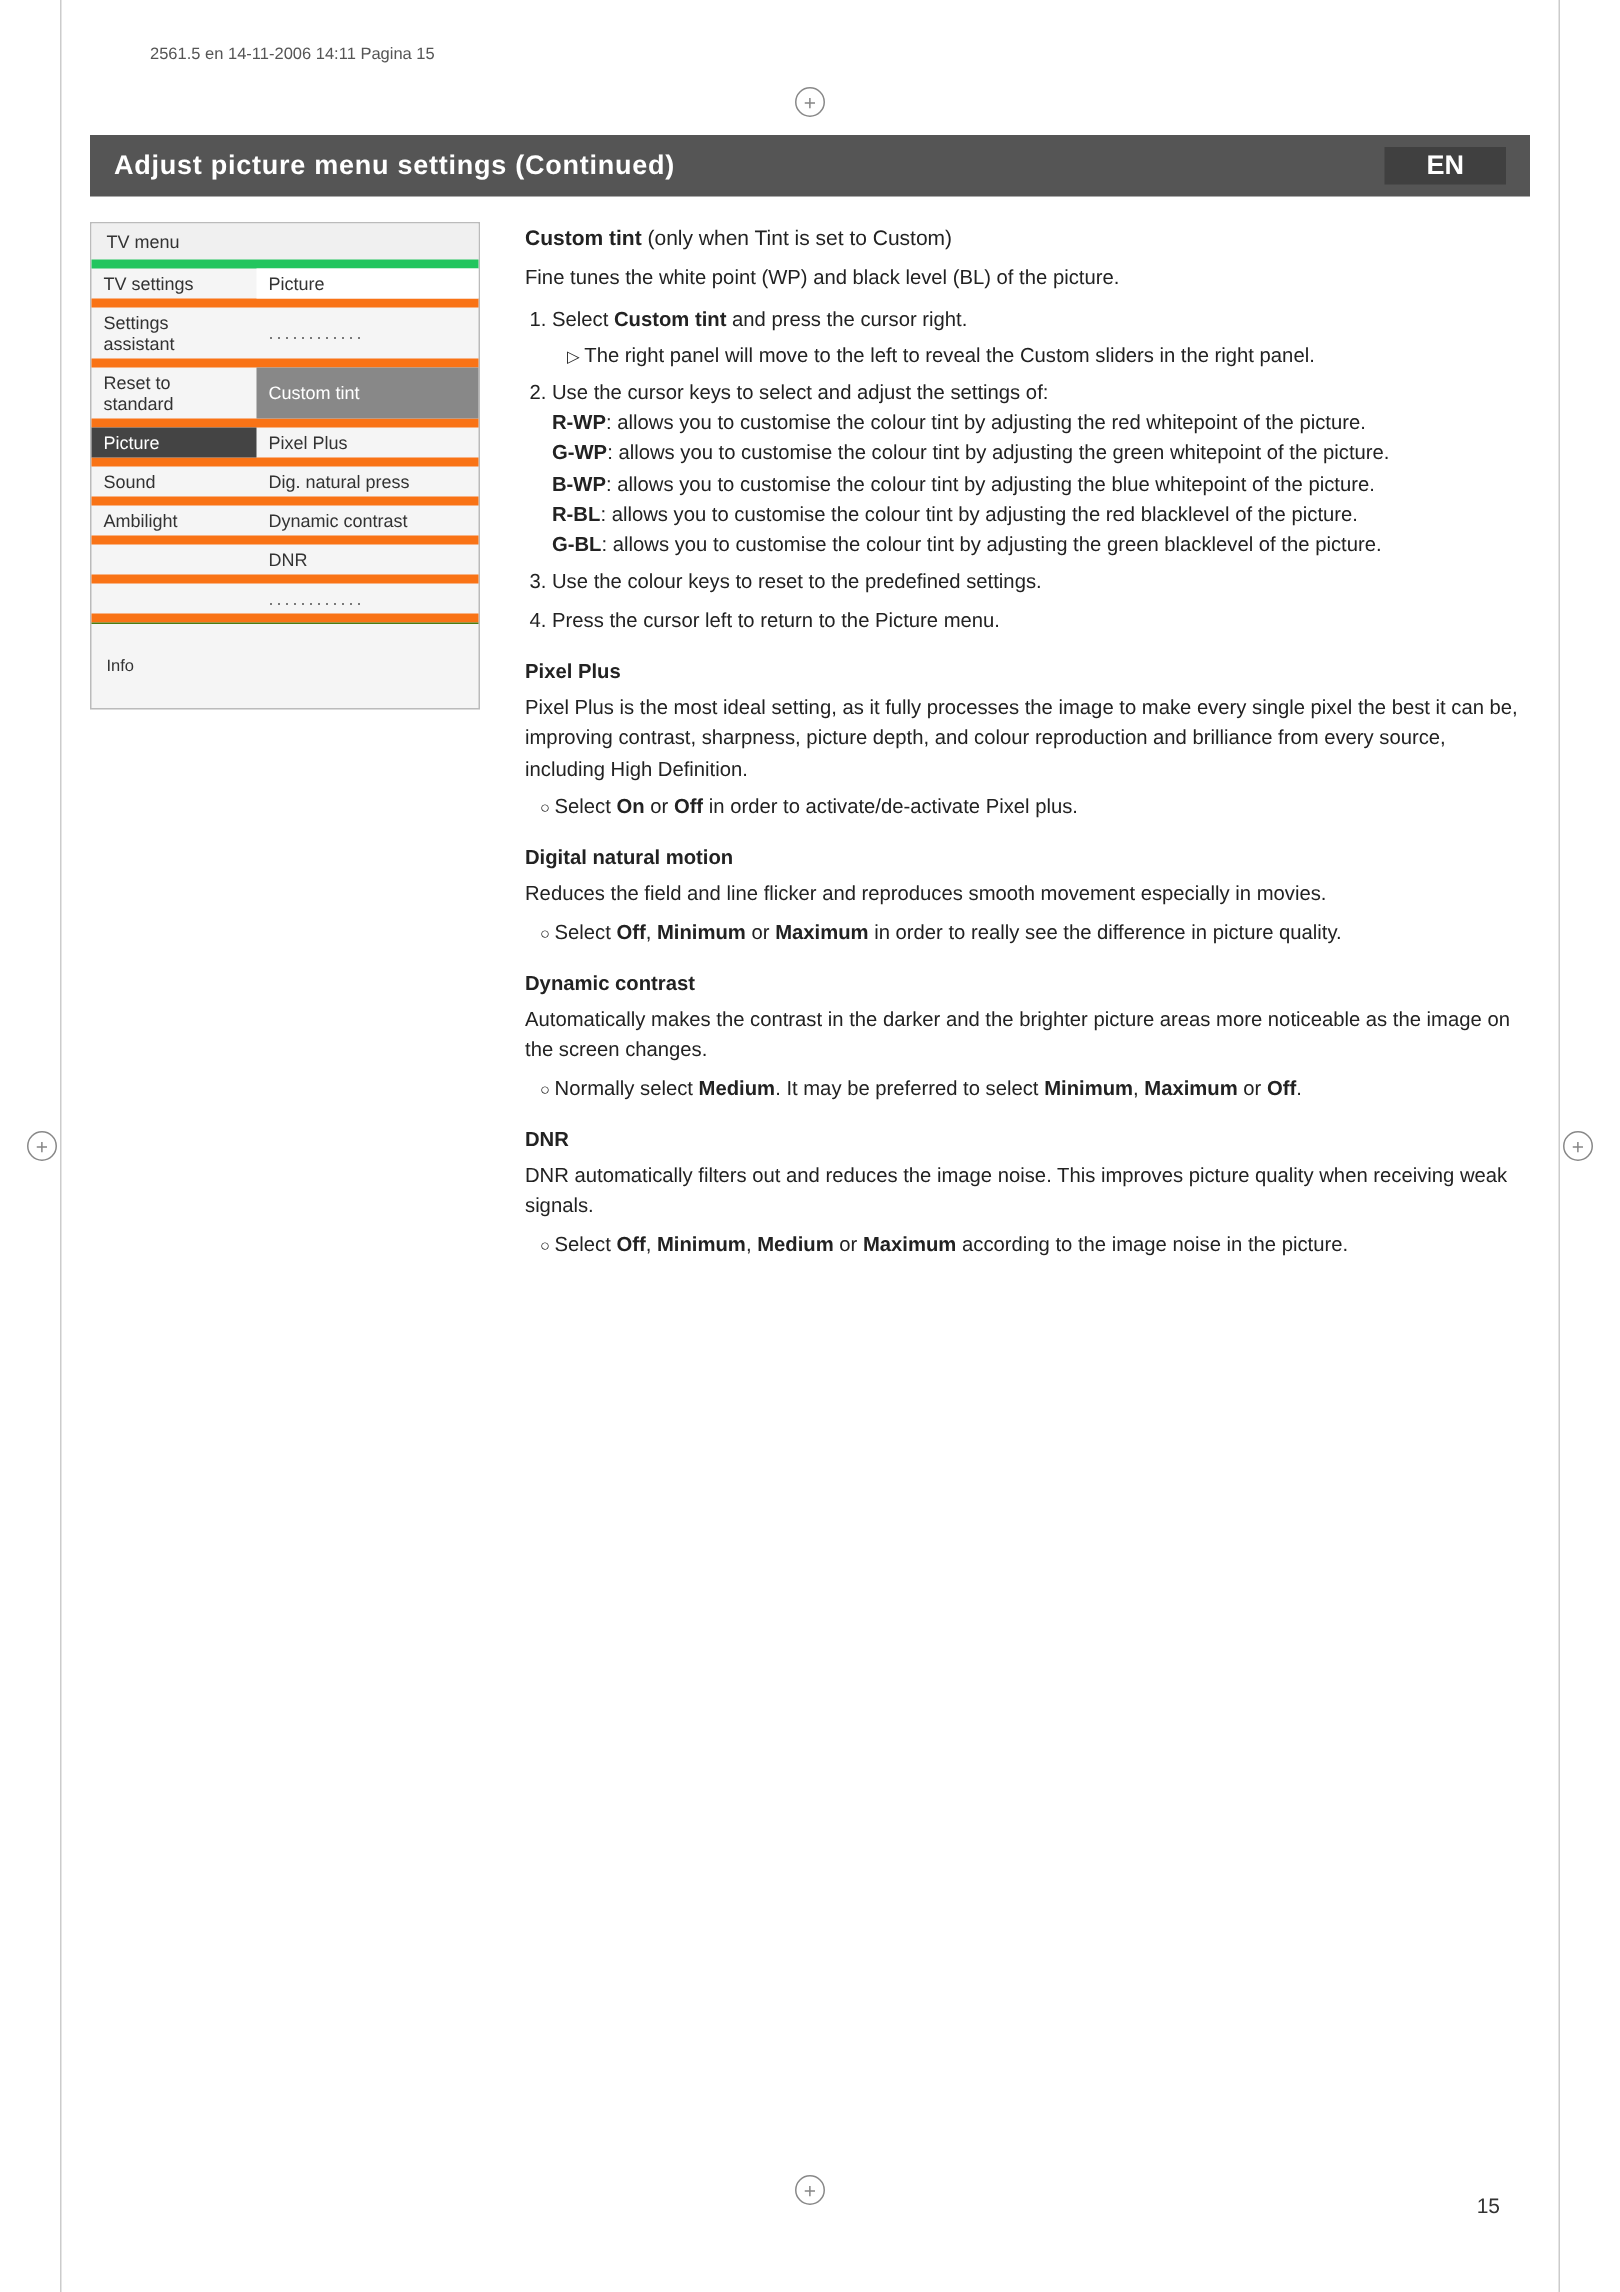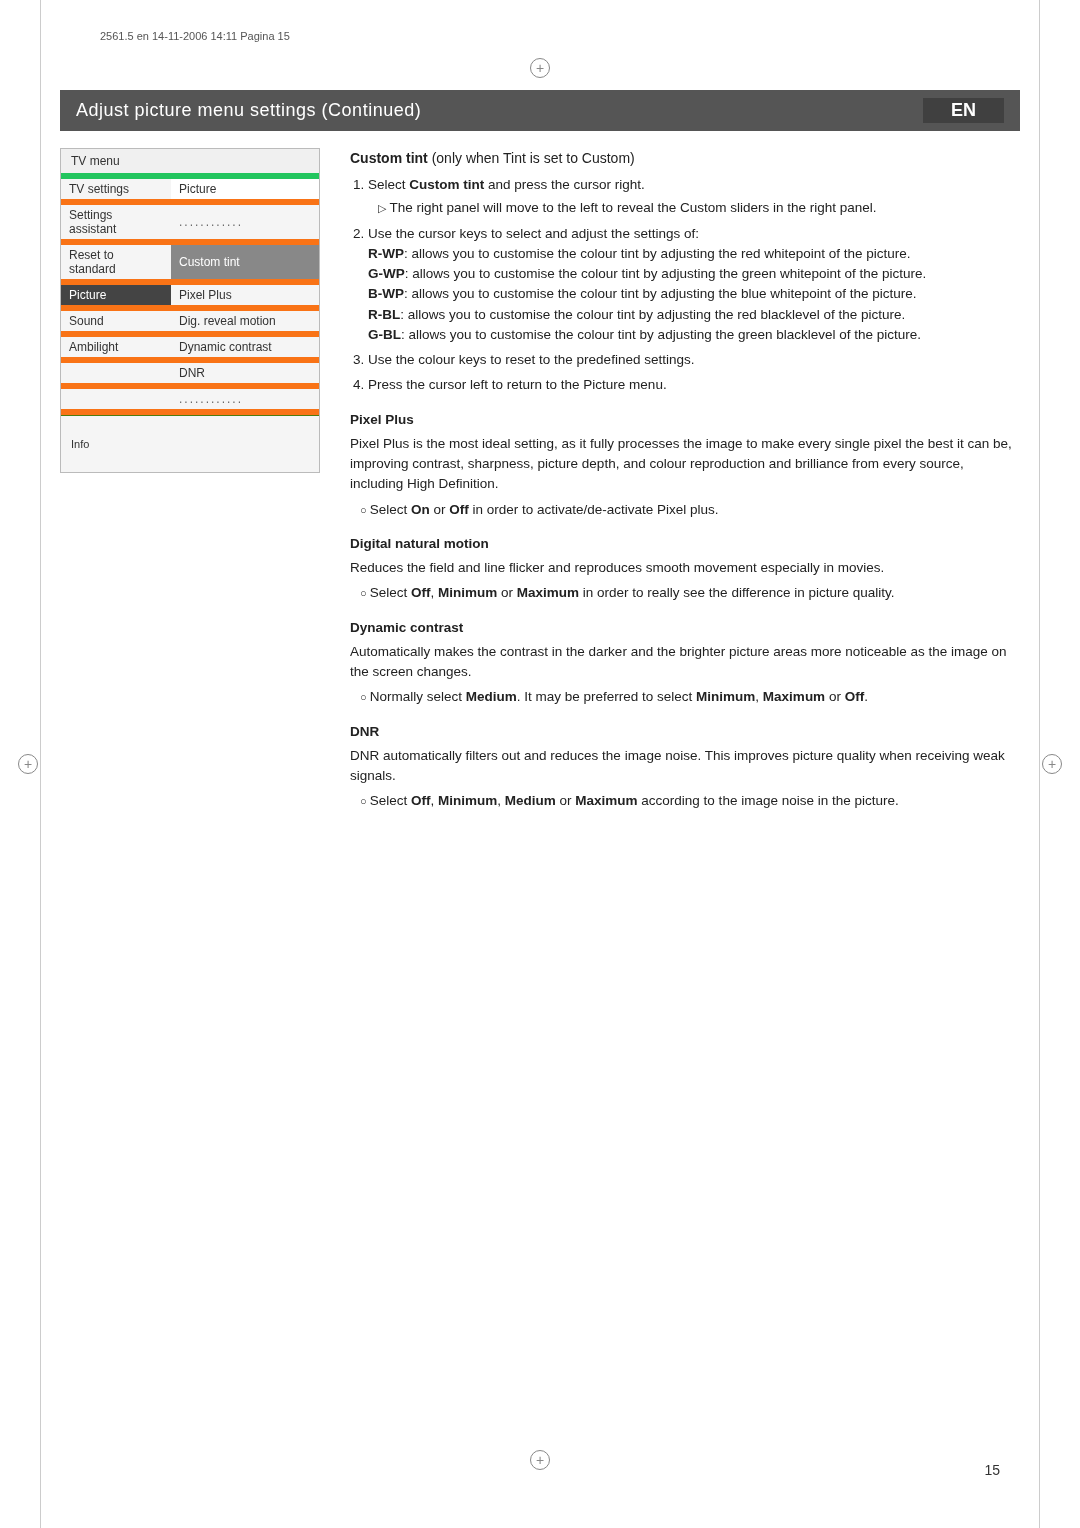--- a/index.html
+++ b/index.html
@@ -86,21 +86,21 @@
       right: 60px;
       background: #555;
       display: flex;
       align-items: center;
       justify-content: space-between;
       padding: 8px 16px;
     }
     .title-bar-text {
       color: #ffffff;
       font-size: 18px;
-      font-weight: normal;
+      font-weight: bold;
       letter-spacing: 0.5px;
     }
     .title-bar-lang {
       color: #ffffff;
       font-size: 18px;
       font-weight: bold;
       background: #404040;
       padding: 2px 28px;
     }
 
@@ -288,21 +288,21 @@
         <div class="menu-right highlighted">Custom tint</div>
       </div>
 
       <div class="menu-row">
         <div class="menu-left selected">Picture</div>
         <div class="menu-right">Pixel Plus</div>
       </div>
 
       <div class="menu-row">
         <div class="menu-left">Sound</div>
-        <div class="menu-right">Dig. reveal motion</div>
+        <div class="menu-right">Dig. natural press</div>
       </div>
 
       <div class="menu-row">
         <div class="menu-left">Ambilight</div>
         <div class="menu-right">Dynamic contrast</div>
       </div>
 
       <div class="menu-row">
         <div class="menu-left"></div>
         <div class="menu-right">DNR</div>
@@ -316,20 +316,21 @@
       <div class="info-row">Info</div>
     </div>
   </div>
 
   <div class="right-panel">
 
     <div class="section-block">
       <div class="intro-line">
         <strong>Custom tint</strong><span>  (only when Tint is set to Custom)</span>
       </div>
+      <p style="margin-bottom:8px; font-size:13.5px;">Fine tunes the white point (WP) and black level (BL) of the picture.</p>
       <ol>
         <li>
           Select <strong>Custom tint</strong> and press the cursor right.
           <ul class="sub-list">
             <li>The right panel will move to the left to reveal the Custom sliders in the right panel.</li>
           </ul>
         </li>
         <li>
           Use the cursor keys to select and adjust the settings of:<br>
           <strong>R-WP</strong>: allows you to customise the colour tint by adjusting the red whitepoint of the picture.<br>

